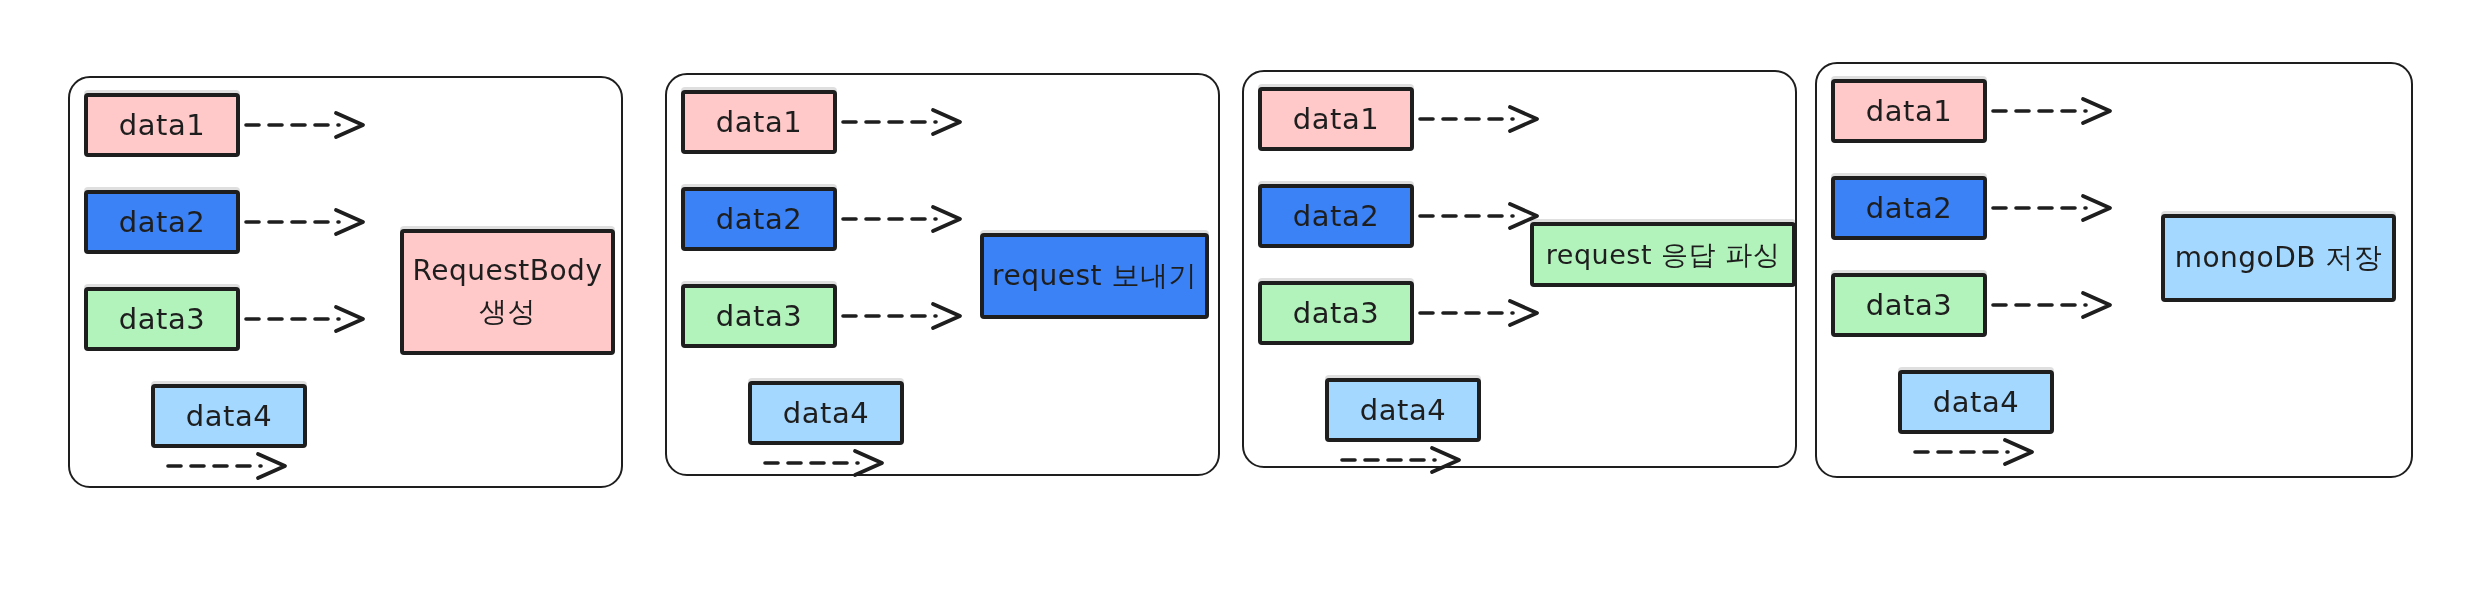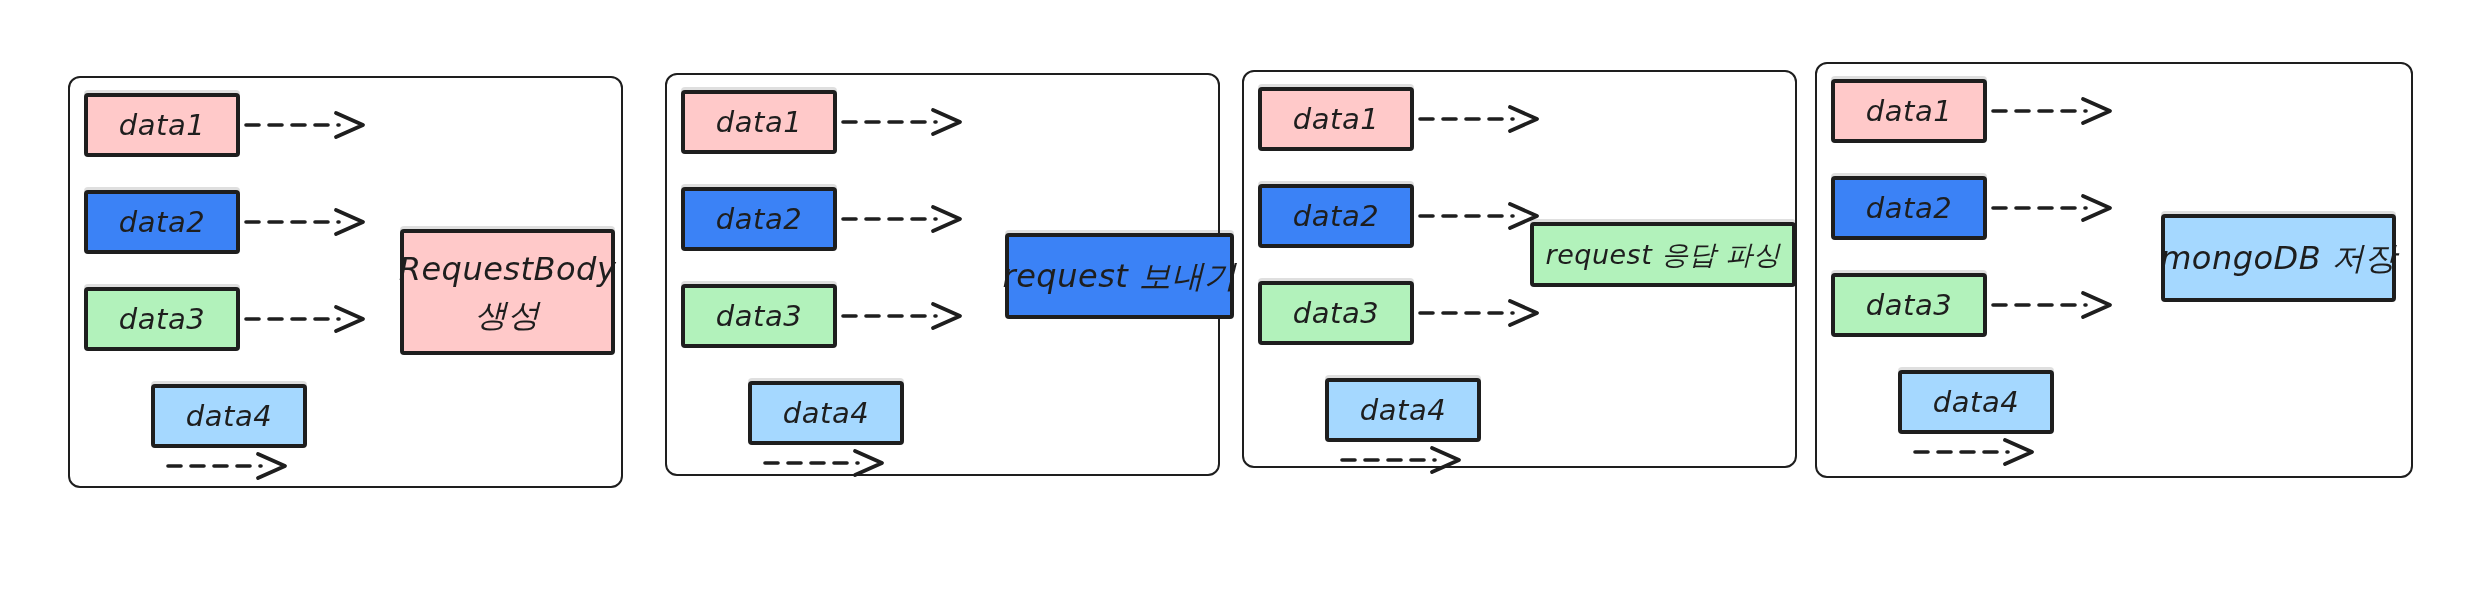--- a/index.html
+++ b/index.html
@@ -9,23 +9,22 @@
     height: 600px;
     background: #ffffff;
     font-family: "DejaVu Sans", "Liberation Sans", sans-serif;
     color: #1e1e1e;
     overflow: hidden;
   }
   .panel {
     position: absolute;
     background: #ffffff;
     border: 2.5px solid #1e1e1e;
-    border-radius: 12px;
+    border-radius: 22px;
     box-sizing: border-box;
-    font-style: italic;
   }
   .panel1 { left: 68px;   top: 76px; width: 555px; height: 412px; }
   .panel2 { left: 665px;  top: 73px; width: 555px; height: 403px; }
   .panel3 { left: 1242px; top: 70px; width: 555px; height: 398px; }
   .panel4 { left: 1815px; top: 62px; width: 598px; height: 416px; }
 
   .col { position: absolute; left: 14px; top: 15px; }
   .row { display: flex; align-items: center; height: 64px; margin-bottom: 33px; }
   .row:last-child { margin-bottom: 0; flex-direction: column; }
 
@@ -45,28 +44,28 @@
   .arrow .head { stroke: #1e1e1e; stroke-width: 3.8; stroke-linecap: round; stroke-linejoin: round; fill: none; }
 
   .pbox {
     position: absolute;
     box-sizing: border-box;
     border: 4px solid #1e1e1e;
     border-radius: 4px;
     display: flex; flex-direction: column;
     align-items: center; justify-content: center;
     text-align: center;
-    font-size: 32px;
+    font-size: 28px;
     letter-spacing: 0.5px;
     line-height: 1.45;
     white-space: nowrap;
     box-shadow: 0 -3px 0 0 rgba(30,30,30,0.14);
   }
   .panel1 .pbox { left: 330px; top: 151px; width: 215px; height: 126px; }
-  .panel2 .pbox { left: 313px; top: 158px; width: 229px; height: 86px; margin-left: 25px; }
+  .panel2 .pbox { left: 313px; top: 158px; width: 229px; height: 86px; }
   .panel3 .pbox { left: 286px; top: 150px; width: 266px; height: 65px; font-size: 27px; }
   .panel4 .pbox { left: 344px; top: 150px; width: 235px; height: 88px; align-items: center; }
 
   .fill-pink   { background: #ffc9c9; }
   .fill-yellow { background: #3b82f6; }
   .fill-green  { background: #b2f2bb; }
   .fill-blue   { background: #a5d8ff; }
 </style>
 </head>
 <body>

